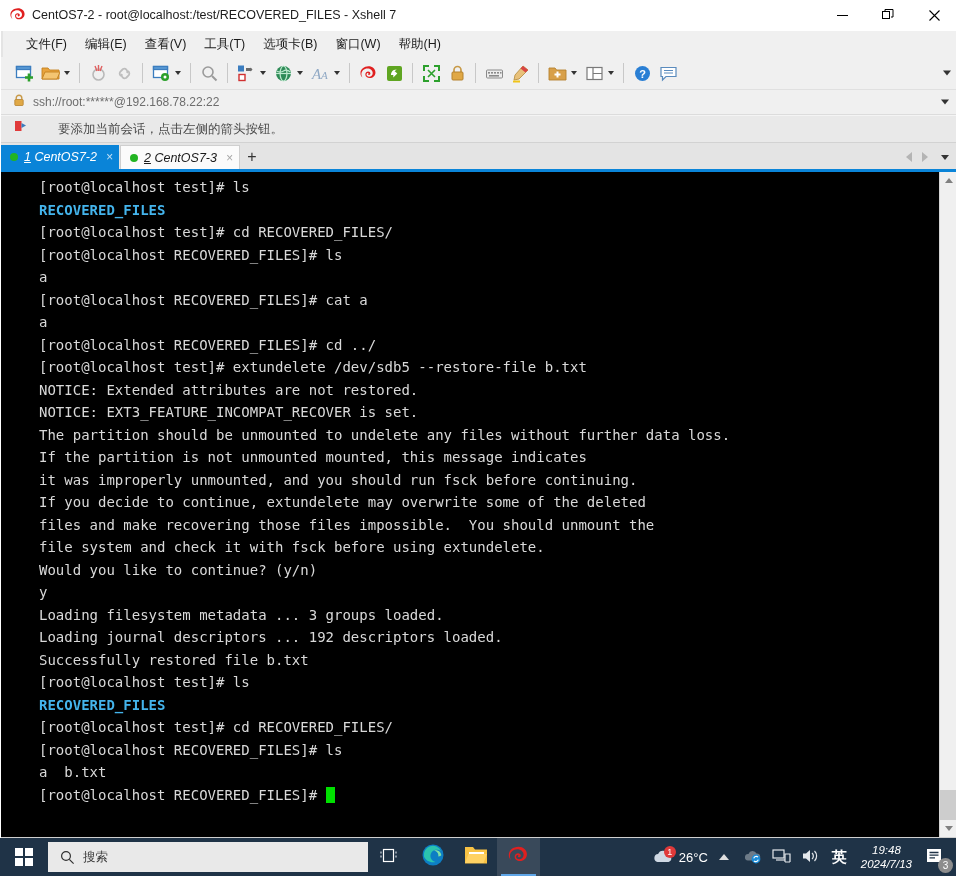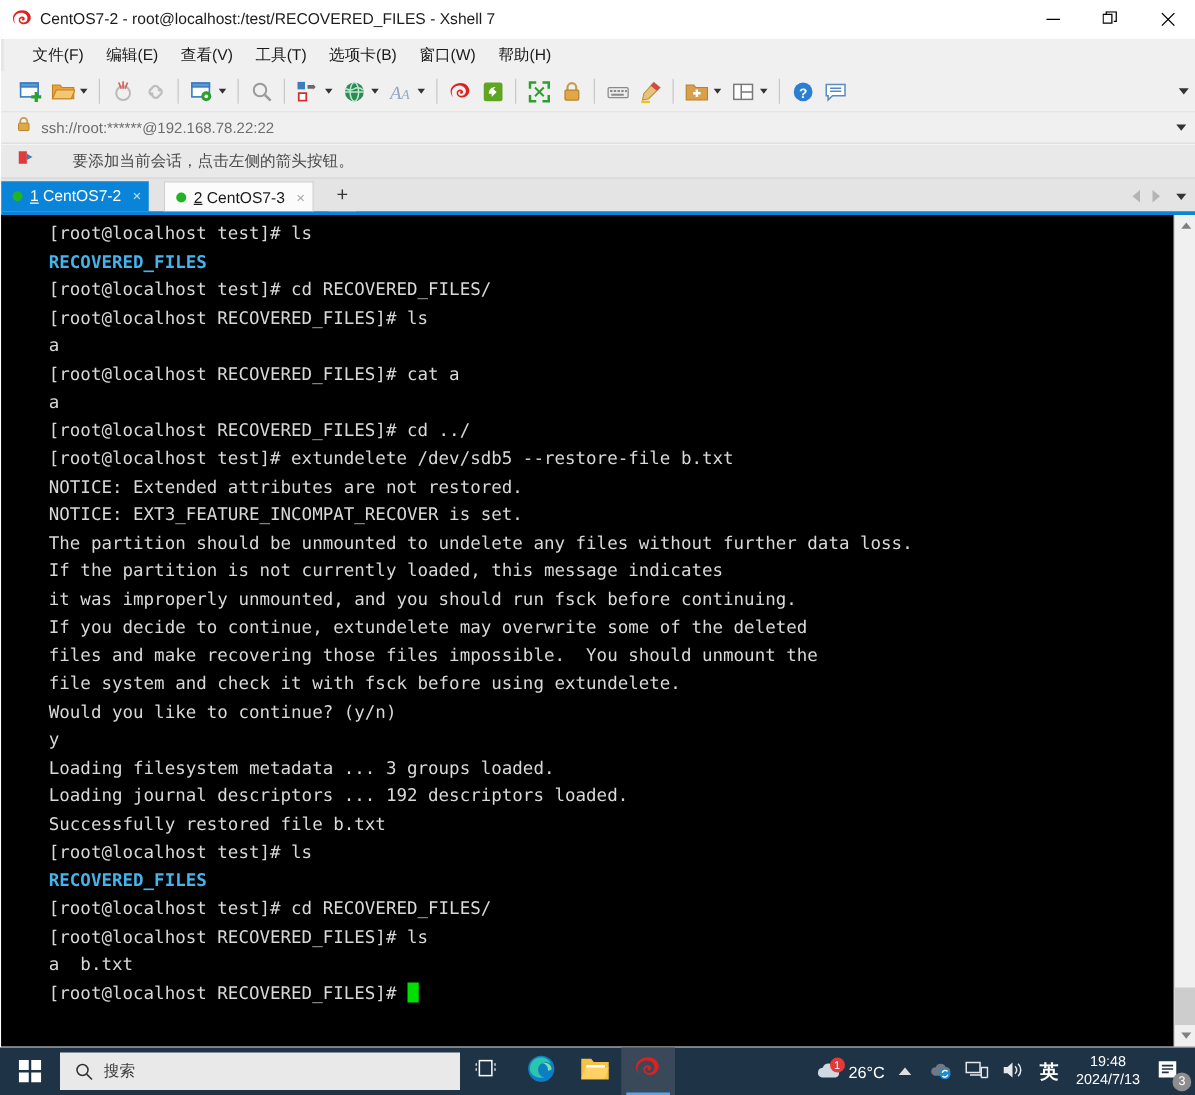--- a/index.html
+++ b/index.html
@@ -167,22 +167,23 @@
     align-items: flex-end;
     position: relative;
     border-bottom: 3px solid #0a84d8;
   }
   .tab {
     height: 24px;
     display: flex;
     align-items: center;
     padding: 0 6px 0 9px;
     font-size: 12.5px;
-    margin-right: 12px;
+    margin-right: 1px;
     box-sizing: border-box;
+    font-style: italic;
   }
   .tab.active { background: #0a84d8; color: #ffffff; }
   .tab.inactive { background: #fbfbfb; color: #1b1b1b; border: 1px solid #cfcfcf; border-bottom: none; }
   .tab-dot {
     width: 8px; height: 8px;
     border-radius: 50%;
     background: #22b422;
     margin-right: 6px;
     flex: 0 0 auto;
   }
@@ -389,20 +390,21 @@
     font-size: 12px;
   }
   #weather-temp { font-size: 13px; color:#fff; margin-left: 4px; }
   #clock {
     display: flex; flex-direction: column;
     align-items: center; justify-content: center;
     color: #ffffff; font-size: 11.5px;
     line-height: 14px;
     padding: 0 7px;
     height: 38px;
+    font-style: italic;
   }
   #tray-caret {
     width: 0; height: 0;
     border-left: 5px solid transparent;
     border-right: 5px solid transparent;
     border-bottom: 6px solid #dfdfdf;
   }
   #notif-badge {
     position: absolute;
     right: 1px; bottom: 3px;
@@ -721,21 +723,21 @@
       <div class="term-line">[root@localhost test]# cd RECOVERED_FILES/</div>
       <div class="term-line">[root@localhost RECOVERED_FILES]# ls</div>
       <div class="term-line">a</div>
       <div class="term-line">[root@localhost RECOVERED_FILES]# cat a</div>
       <div class="term-line">a</div>
       <div class="term-line">[root@localhost RECOVERED_FILES]# cd ../</div>
       <div class="term-line">[root@localhost test]# extundelete /dev/sdb5 --restore-file b.txt</div>
       <div class="term-line">NOTICE: Extended attributes are not restored.</div>
       <div class="term-line">NOTICE: EXT3_FEATURE_INCOMPAT_RECOVER is set.</div>
       <div class="term-line">The partition should be unmounted to undelete any files without further data loss.</div>
-      <div class="term-line">If the partition is not currently loaded, this message indicates</div>
+      <div class="term-line">If the partition is not unmounted mounted, this message indicates</div>
       <div class="term-line">it was improperly unmounted, and you should run fsck before continuing.</div>
       <div class="term-line">If you decide to continue, extundelete may overwrite some of the deleted</div>
       <div class="term-line">files and make recovering those files impossible.  You should unmount the</div>
       <div class="term-line">file system and check it with fsck before using extundelete.</div>
       <div class="term-line">Would you like to continue? (y/n)</div>
       <div class="term-line">y</div>
       <div class="term-line">Loading filesystem metadata ... 3 groups loaded.</div>
       <div class="term-line">Loading journal descriptors ... 192 descriptors loaded.</div>
       <div class="term-line">Successfully restored file b.txt</div>
       <div class="term-line">[root@localhost test]# ls</div>

